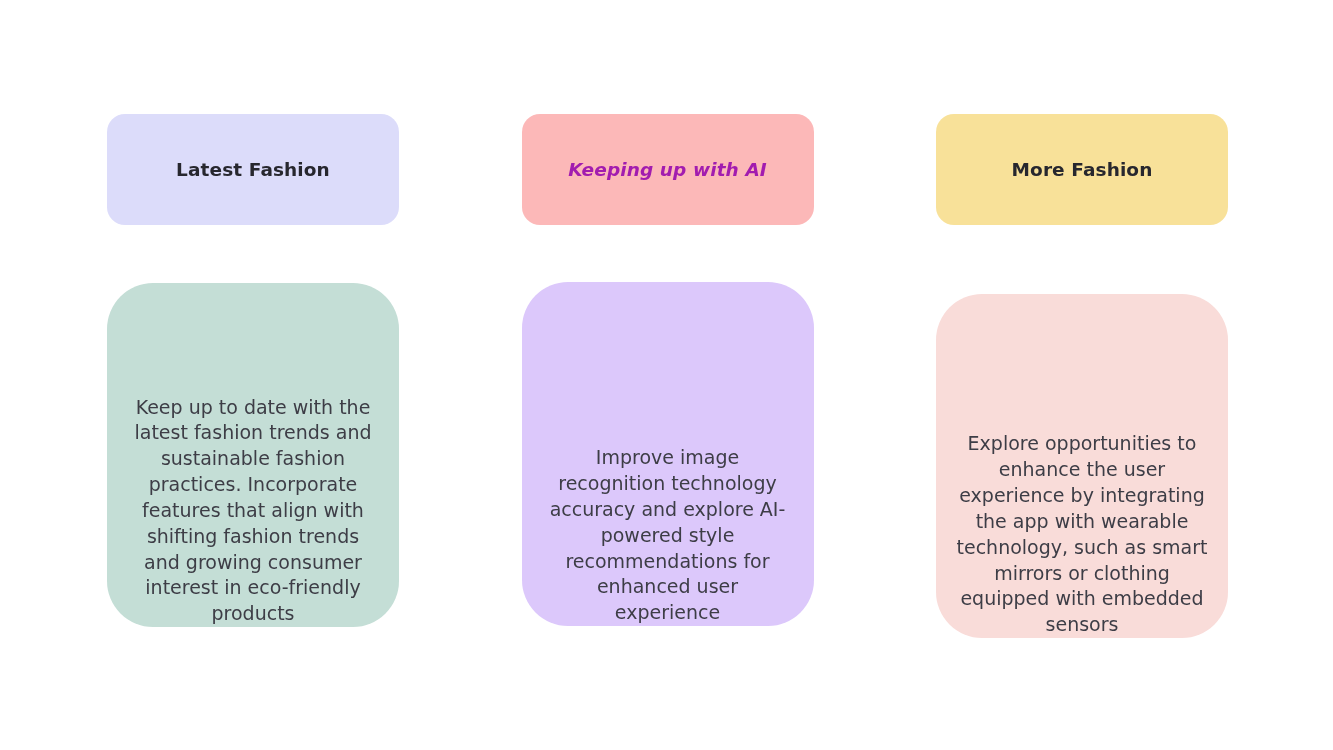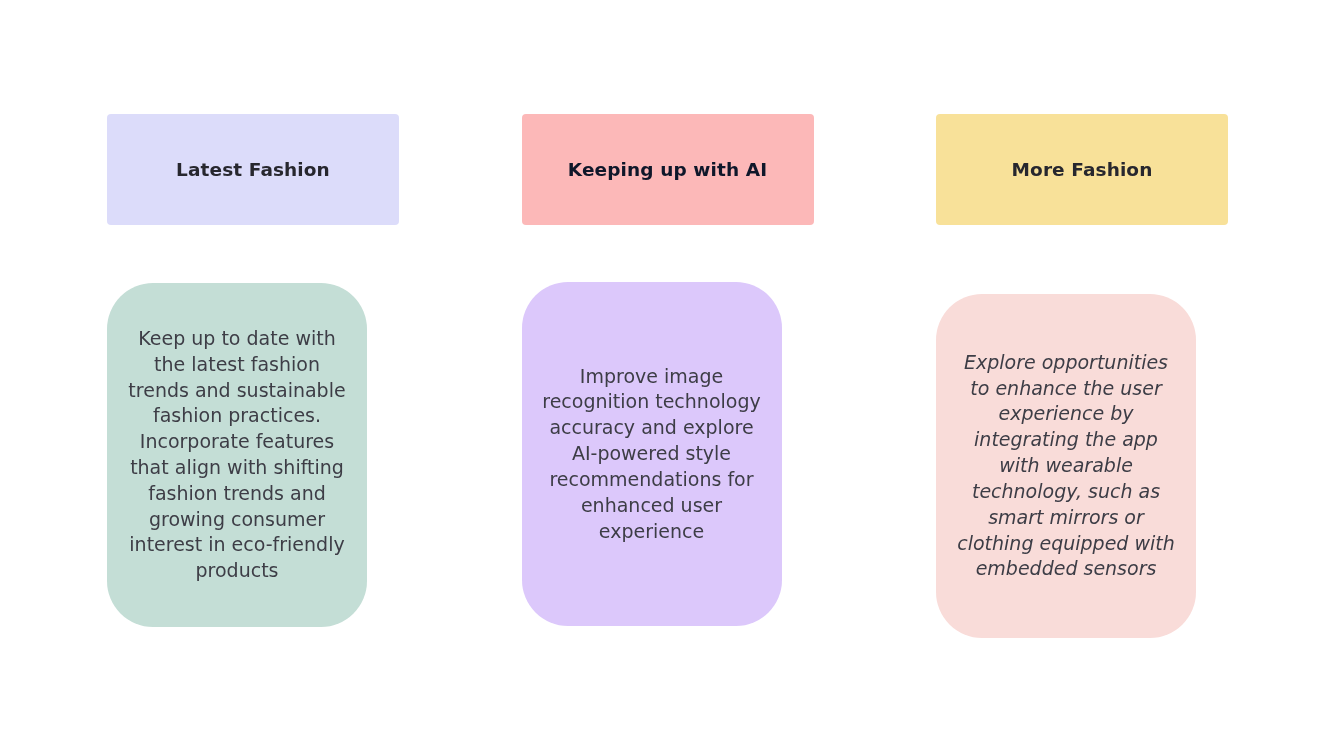--- a/index.html
+++ b/index.html
@@ -35,43 +35,43 @@
   .column {
     width: 292px;
     display: flex;
     flex-direction: column;
     align-items: stretch;
   }
 
   .header-card {
     width: 292px;
     height: 111px;
-    border-radius: 4px;
+    border-radius: 18px;
     display: flex;
     align-items: center;
     justify-content: center;
     box-sizing: border-box;
     padding: 0 28px;
   }
 
   .header-label {
     font-size: 18.5px;
     font-weight: bold;
     color: #27272e;
     text-align: center;
     letter-spacing: 0.1px;
     line-height: 1.25;
   }
 
   .body-card {
-    width: 260px;
+    width: 292px;
     height: 344px;
     border-radius: 46px;
     display: flex;
-    align-items: center;
+    align-items: flex-end;
     justify-content: center;
     box-sizing: border-box;
     padding: 0 20px;
   }
 
   .body-text {
     font-size: 19px;
     font-weight: 400;
     color: #3d3d46;
     text-align: center;
@@ -93,30 +93,30 @@
       <div class="header-card" style="background-color: rgb(220, 220, 250);">
         <span class="header-label" style="color: rgb(39, 39, 46);">Latest Fashion</span>
       </div>
       <div class="body-card" style="background-color: rgb(196, 222, 214);">
         <span class="body-text" style="color: rgb(61, 61, 70);">Keep up to date with the latest fashion trends and sustainable fashion practices. Incorporate features that align with shifting fashion trends and growing consumer interest in eco-friendly products</span>
       </div>
     </div>
 
     <div class="column col-2">
       <div class="header-card" style="background-color: rgb(252, 184, 184);">
-        <span class="header-label" style="color: #0f172a;">Keeping up with AI</span>
+        <span class="header-label" style="color: #a21caf; font-style: italic;">Keeping up with AI</span>
       </div>
       <div class="body-card" style="background-color: rgb(220, 200, 251); padding-left: 20px;">
         <span class="body-text" style="color: rgb(61, 61, 70);">Improve image recognition technology accuracy and explore AI-powered style recommendations for enhanced user experience</span>
       </div>
     </div>
 
     <div class="column col-3">
       <div class="header-card" style="background-color: rgb(248, 225, 153);">
         <span class="header-label" style="color: rgb(39, 39, 46);">More Fashion</span>
       </div>
       <div class="body-card" style="background-color: rgb(249, 220, 217);">
-        <span class="body-text" style="color: rgb(61, 61, 70); font-style: italic;">Explore opportunities to enhance the user experience by integrating the app with wearable technology, such as smart mirrors or clothing equipped with embedded sensors</span>
+        <span class="body-text" style="color: rgb(61, 61, 70);">Explore opportunities to enhance the user experience by integrating the app with wearable technology, such as smart mirrors or clothing equipped with embedded sensors</span>
       </div>
     </div>
 
   </div>
 </div>
 
 </body></html>

